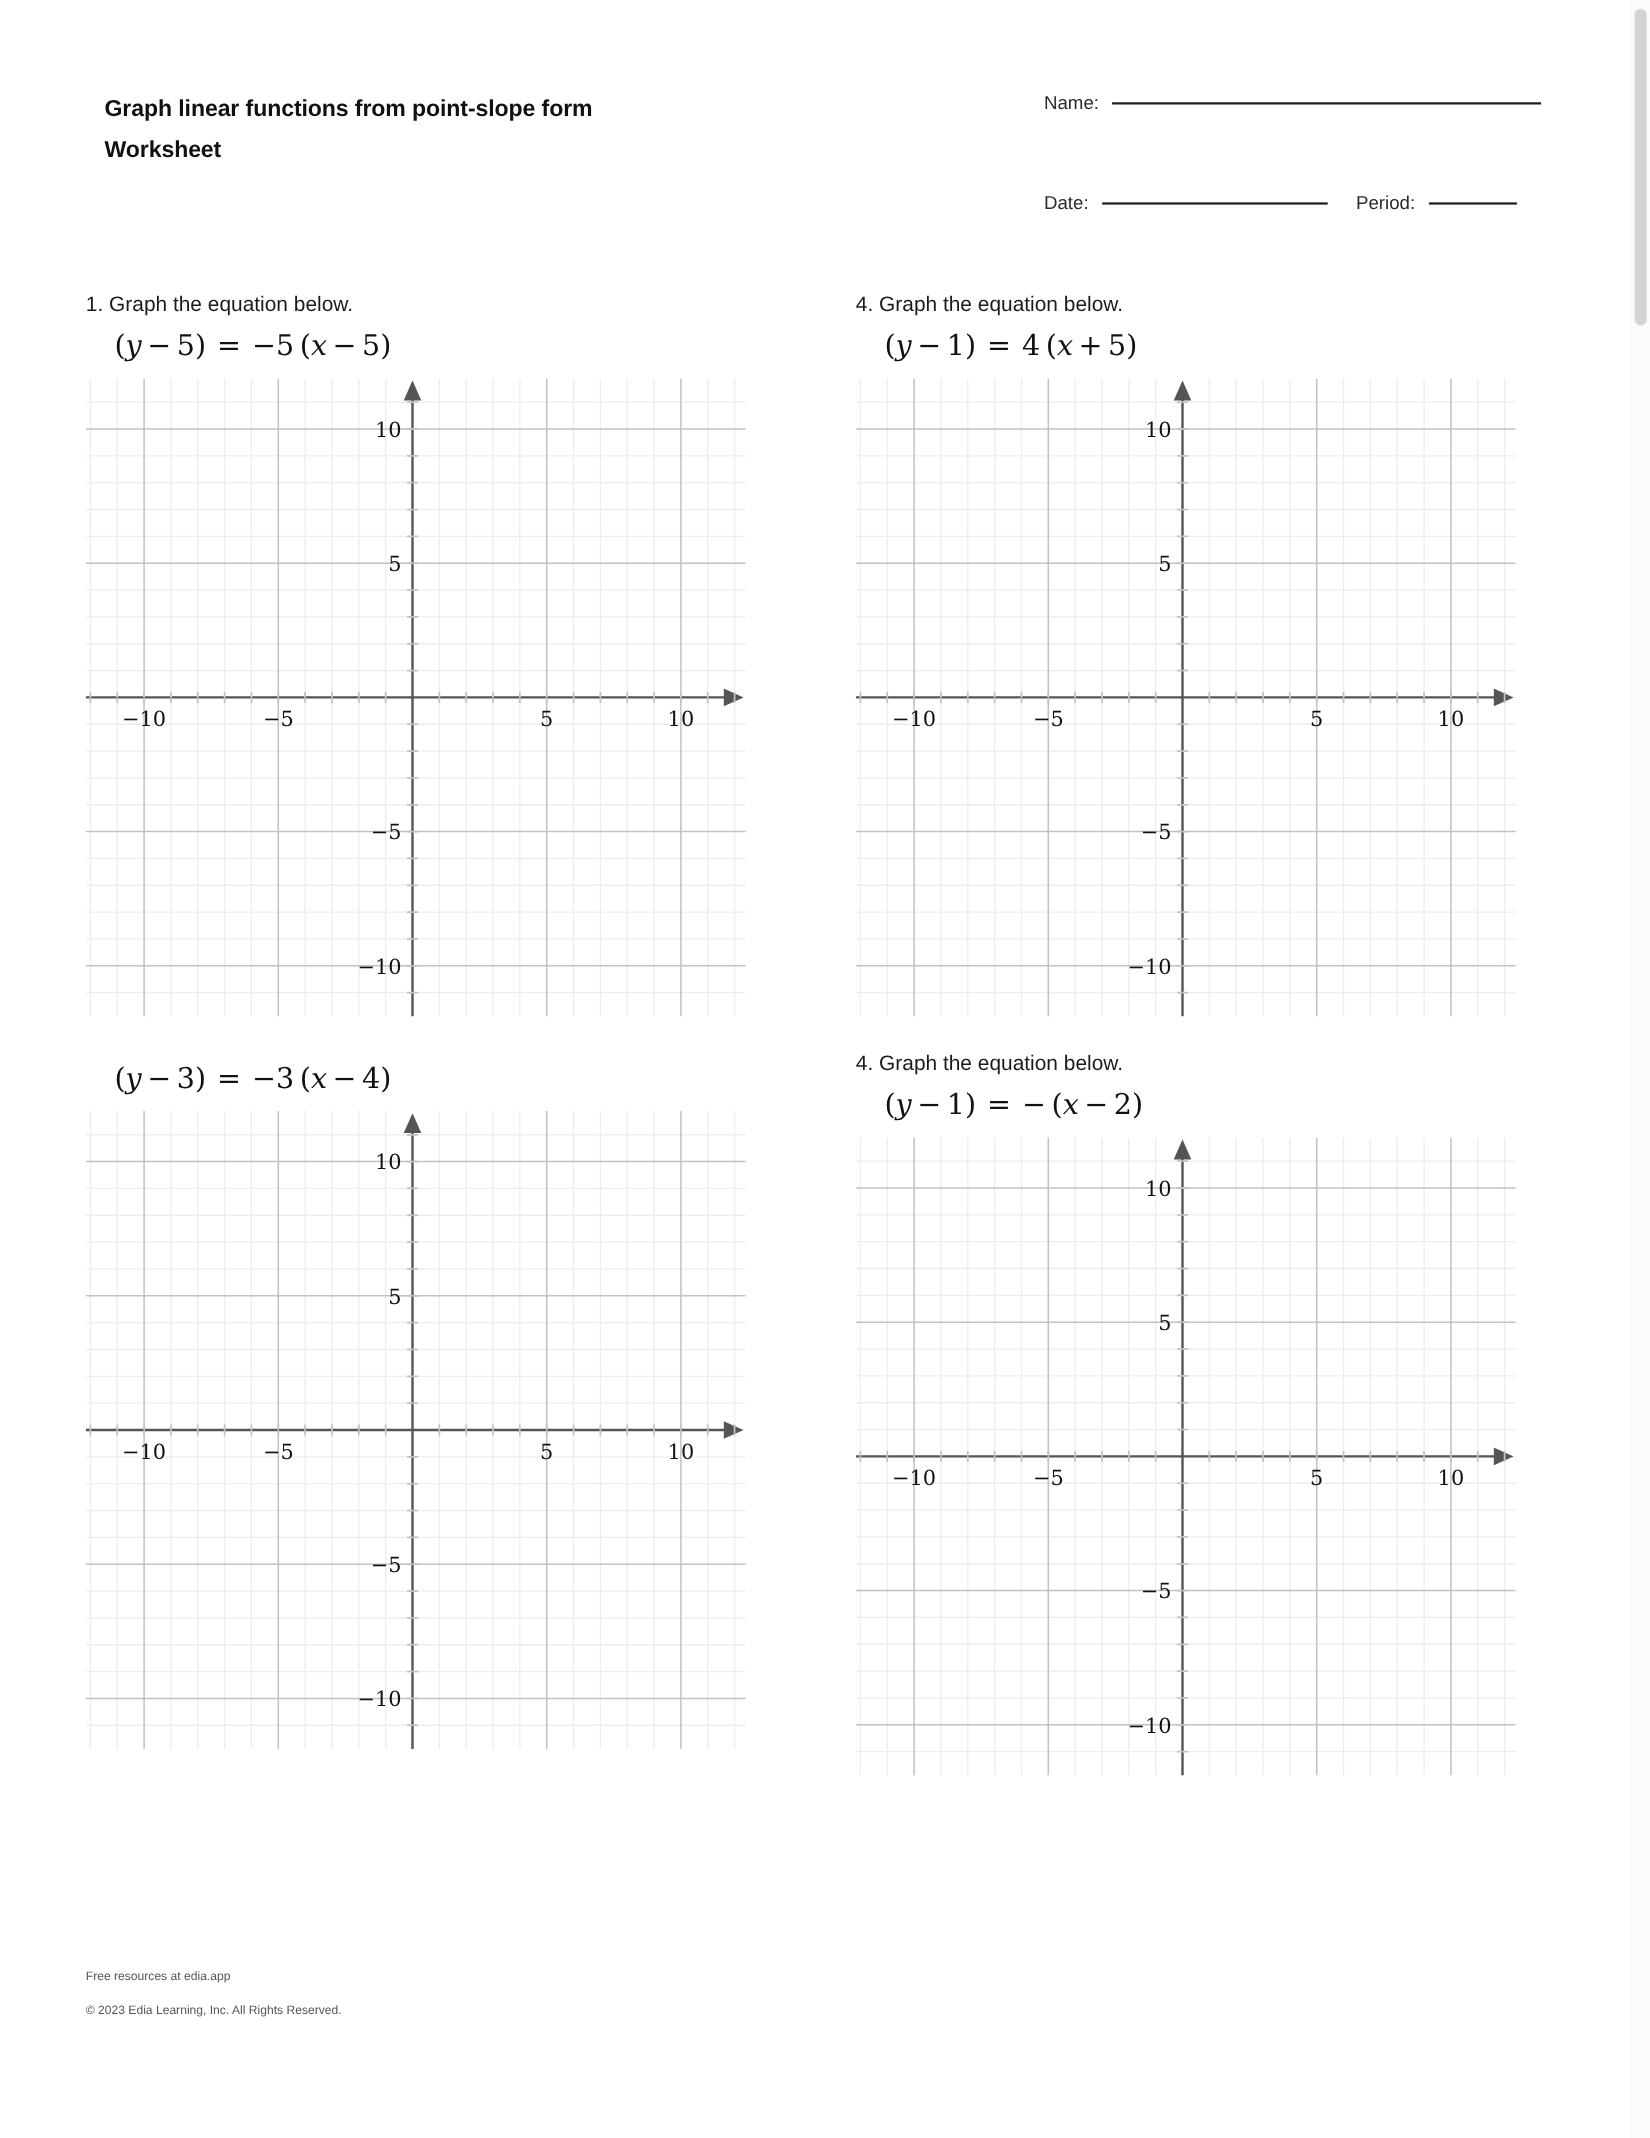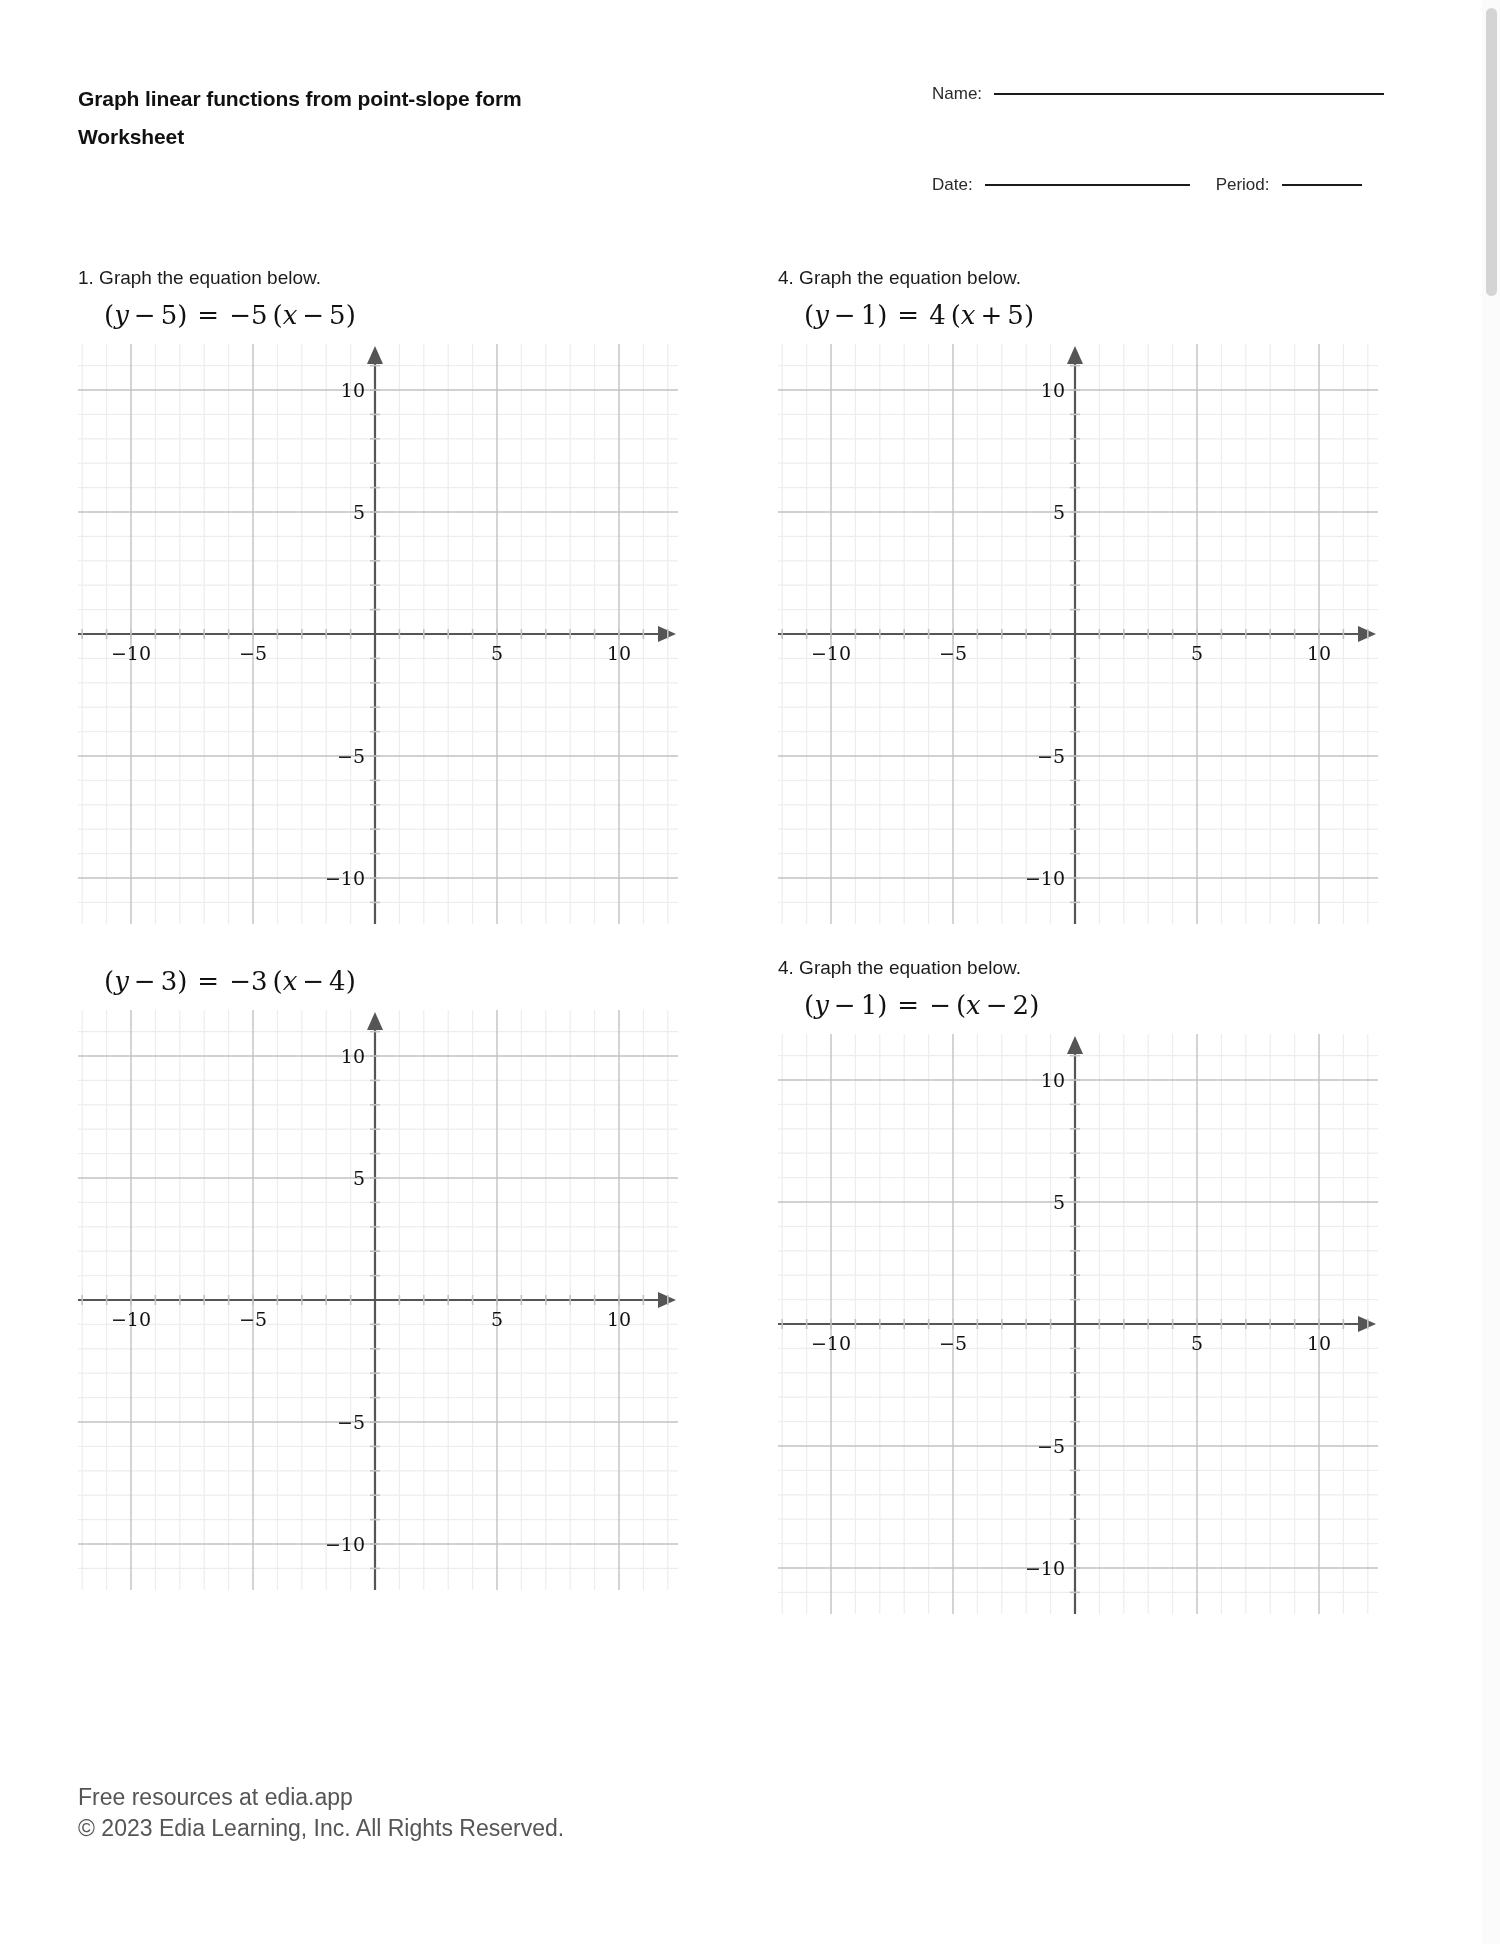--- a/index.html
+++ b/index.html
@@ -35,21 +35,21 @@
     right: 3px;
     width: 11px;
     height: 288px;
     background: #d4d4d4;
     border-radius: 6px;
   }
 
   
   .header {
     position: absolute;
-    top: 0; left: 0;
+    top: 0; left: 17px;
     width: 1450px;
     height: 180px;
   }
   .title-block {
     position: absolute;
     left: 78px;
     top: 80px;
     width: 640px;
   }
   .title-line {
@@ -131,21 +131,21 @@
     width: 600px;
     height: 580px;
   }
   .graph-wrap svg { display: block; }
 
   
   .footer {
     position: absolute;
     left: 78px;
     top: 1782px;
-    font-size: 23px;
+    font-size: 11px;
     color: #555555;
     line-height: 31px;
   }
 </style>
 </head>
 <body>
 
 <div class="page">
 
   <div class="scrollbar-track">

